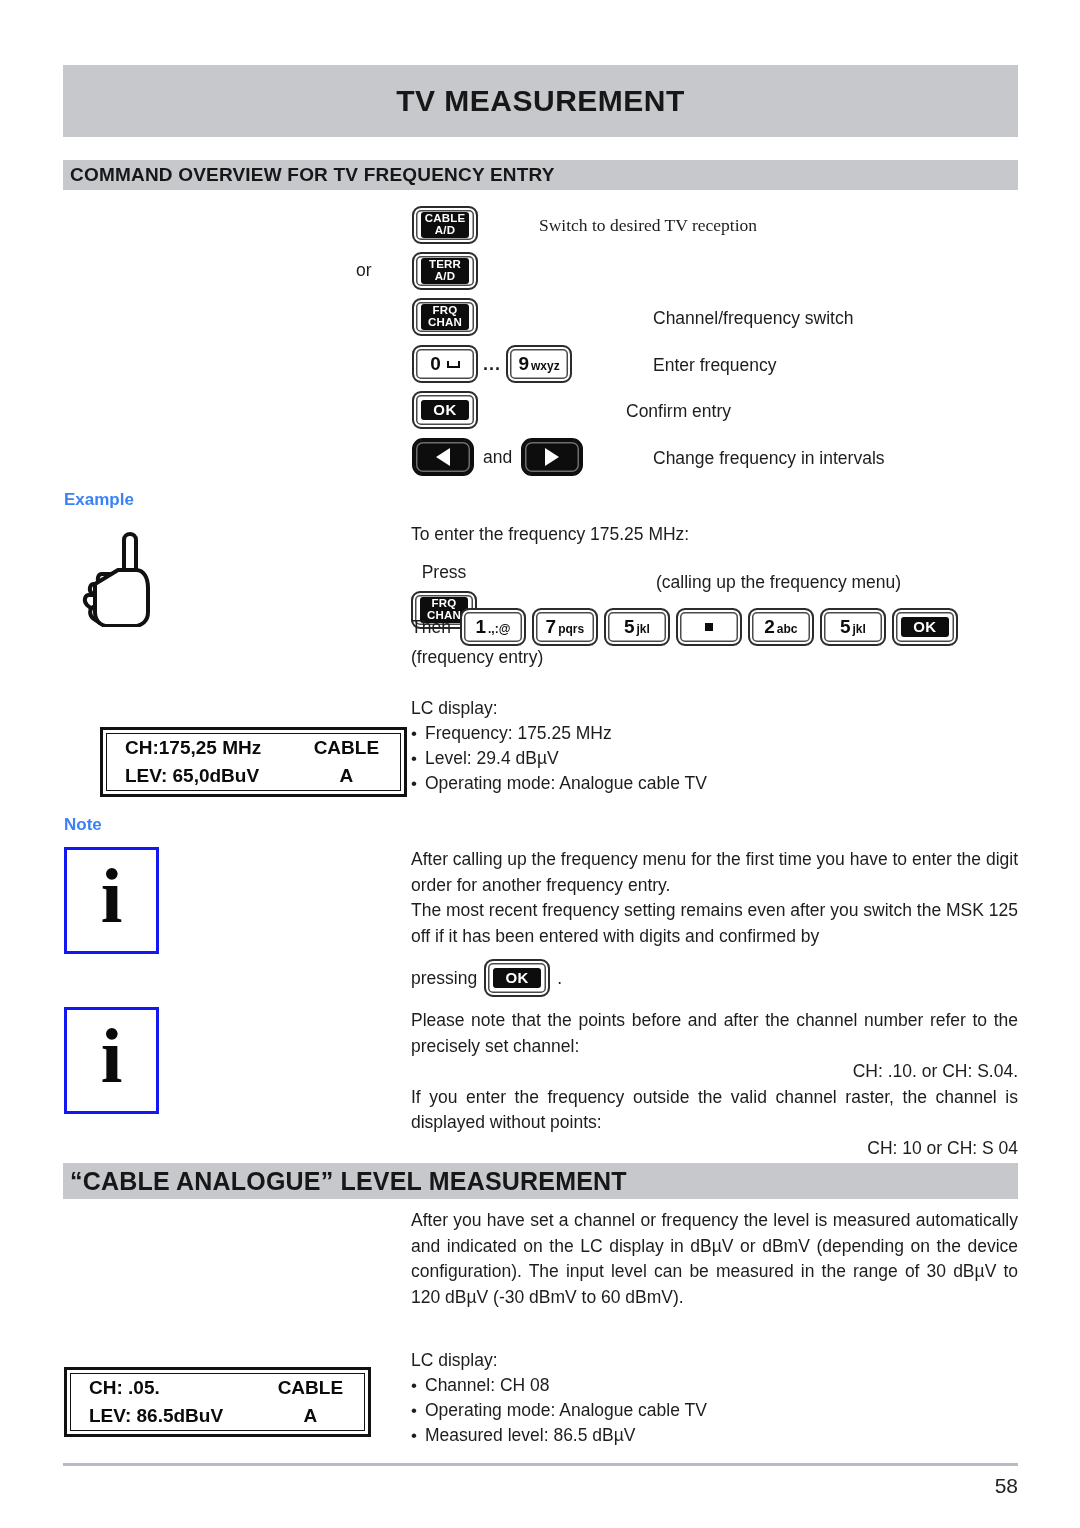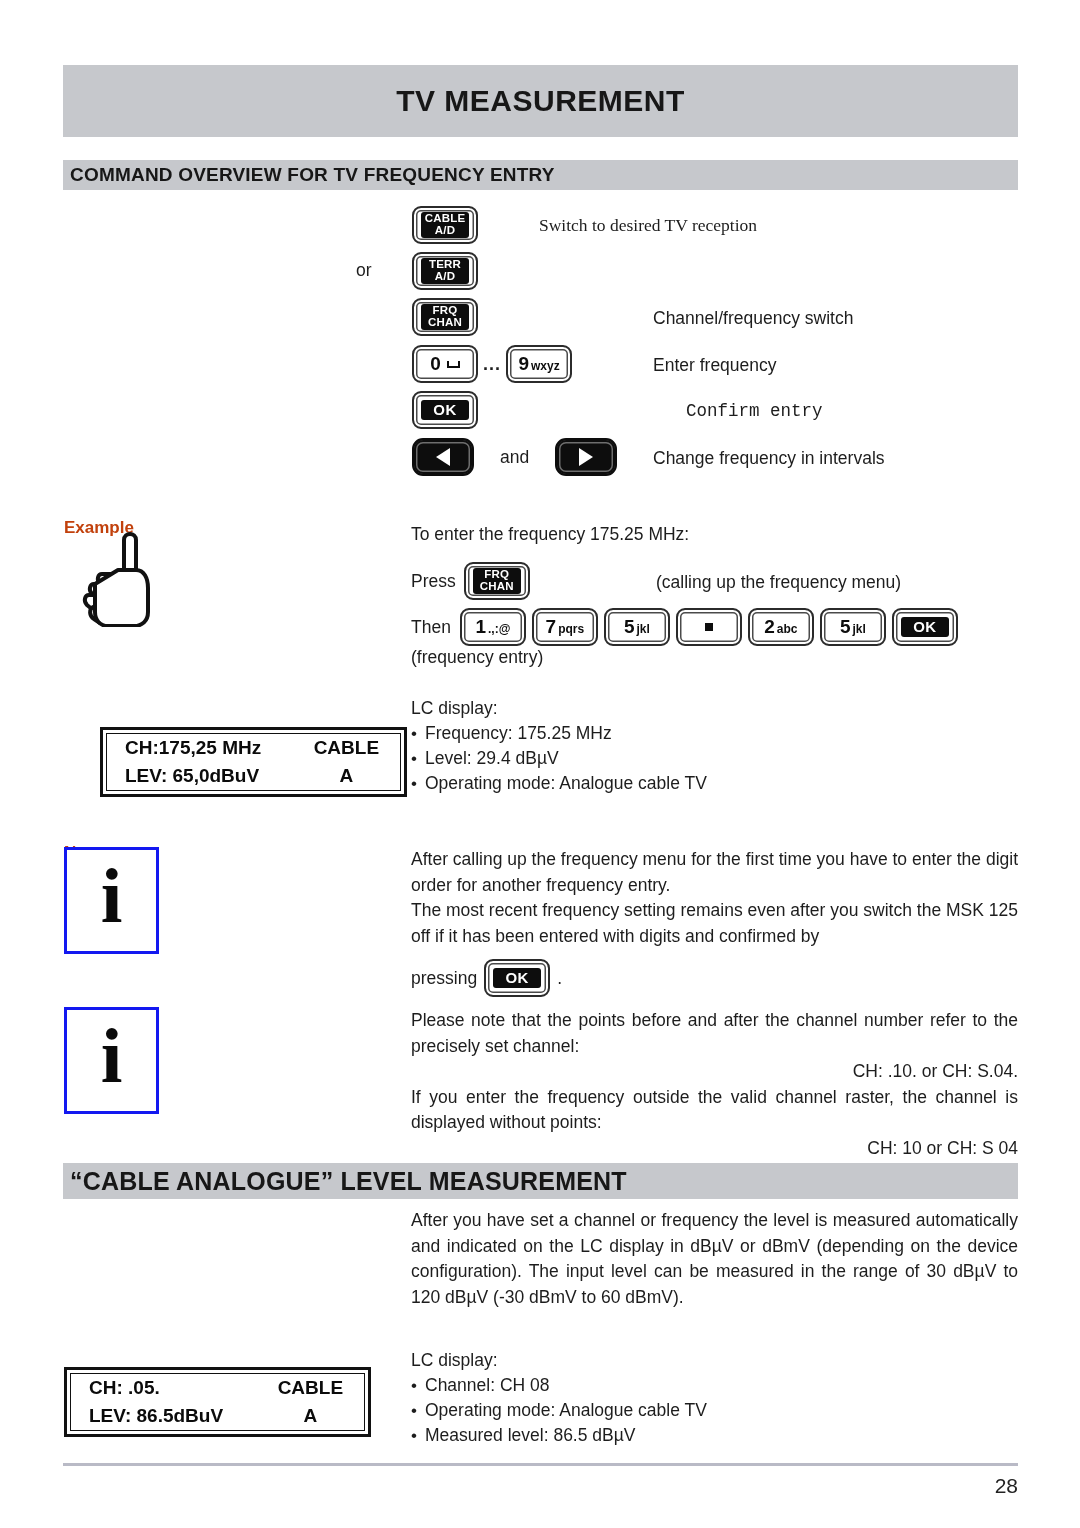--- a/index.html
+++ b/index.html
@@ -47,21 +47,21 @@
 
   
   .body-text {
     position: absolute;
     font-size: 17.5px;
     line-height: 25px;
     color: #1d1d1d;
   }
   .bold-lbl {
     position: absolute;
-    font-size: 17px; font-weight: bold; color: #c2410c; margin-top: 28px;
+    font-size: 17px; font-weight: bold; color: #3b82f6;
   }
 
   
   .key {
     display: inline-flex;
     align-items: center; justify-content: center;
     position: relative;
     border: 2px solid #2b2b2b;
     border-radius: 9px;
     background: #ffffff;
@@ -267,27 +267,27 @@
       </span>
     </span>
   </div>
   <div class="cmd-desc" style="left:653px; top:355px;">Enter frequency</div>
 
   <div class="cmd-row" style="left:412px; top:391px;">
     <span class="key key-ok">
       <span class="cap">OK</span>
     </span>
   </div>
-  <div class="cmd-desc" style="left:686px; top:401px;font-family:Liberation Mono, monospace;">Confirm entry</div>
+  <div class="cmd-desc" style="left:626px; top:401px;">Confirm entry</div>
 
   <div class="cmd-row" style="left:412px; top:438px;">
     <span class="key key-arrow">
       <span class="tri-l"></span>
     </span>
-    <span style="margin:0 26px; font-size:17.5px; color:#1d1d1d;">and</span>
+    <span style="margin:0 9px; font-size:17.5px; color:#1d1d1d;">and</span>
     <span class="key key-arrow">
       <span class="tri-r"></span>
     </span>
   </div>
   <div class="cmd-desc" style="left:653px; top:448px;">Change frequency in intervals</div>
 
   <div class="bold-lbl" style="left:64px; top:490px;">Example</div>
 
   <div class="hand" style="left:78px; top:522px;">
     <svg width="95" height="105" viewBox="0 0 95 105">
@@ -297,21 +297,21 @@
         <path d="M16 62 C12 62, 10 68, 14 72 L19 77 L34 74 L34 62 Z"></path>
         <path d="M11 73 C7 73, 5 79, 9 83 L15 88 L30 85 L30 73 Z"></path>
         <path d="M15 85 C11 87, 11 94, 16 97 L22 101 L34 99 L32 87 Z"></path>
         <path d="M40 48 L58 48 C66 48, 70 56, 70 66 L70 90 C70 99, 64 104, 56 104 L30 104 C22 104, 17 98, 17 90 L17 62 Z"></path>
       </g>
     </svg>
   </div>
 
   <div class="body-text" style="left:411px; top:522px;">To enter the frequency 175.25 MHz:</div>
 
-  <div class="inline-keyline" style="left:411px; top:562px;">
+  <div class="inline-keyline" style="left:411px; top:562px;flex-direction:column;">
     <span>Press</span>
     <span class="key key-fn">
       <span class="cap two-line">
         <span>FRQ</span>
         <span>CHAN</span>
       </span>
     </span>
   </div>
   <div class="body-text" style="left:656px; top:570px;">(calling up the frequency menu)</div>
 
@@ -455,15 +455,15 @@
         <span class="lcd-right">CABLE</span>
       </div>
       <div class="lcd-line">
         <span class="lcd-left">LEV: 86.5dBuV</span>
         <span class="lcd-right">A</span>
       </div>
     </div>
   </div>
 
   <div class="footer-rule"></div>
-  <div class="page-num">28</div>
+  <div class="page-num">58</div>
 
 </div>
 
 </body></html>

